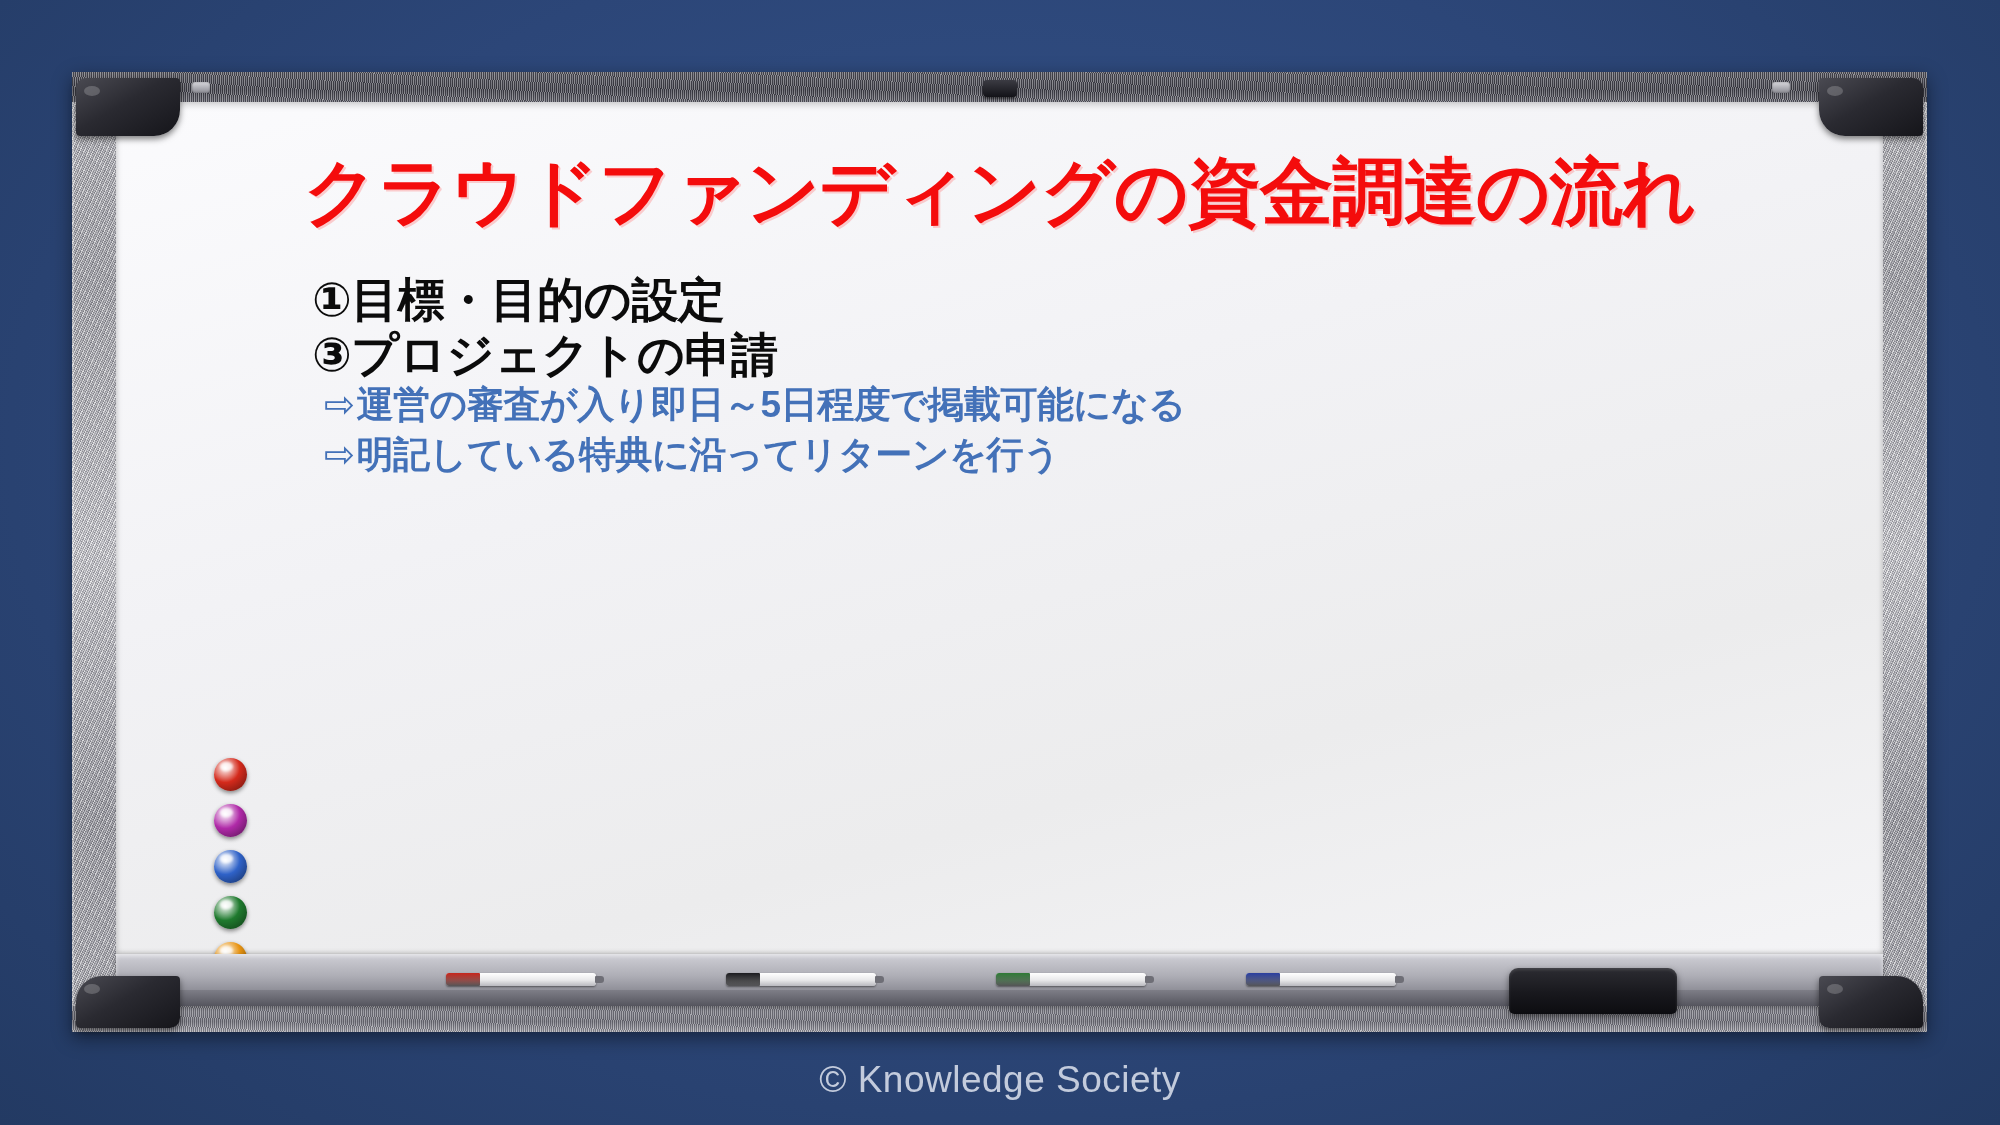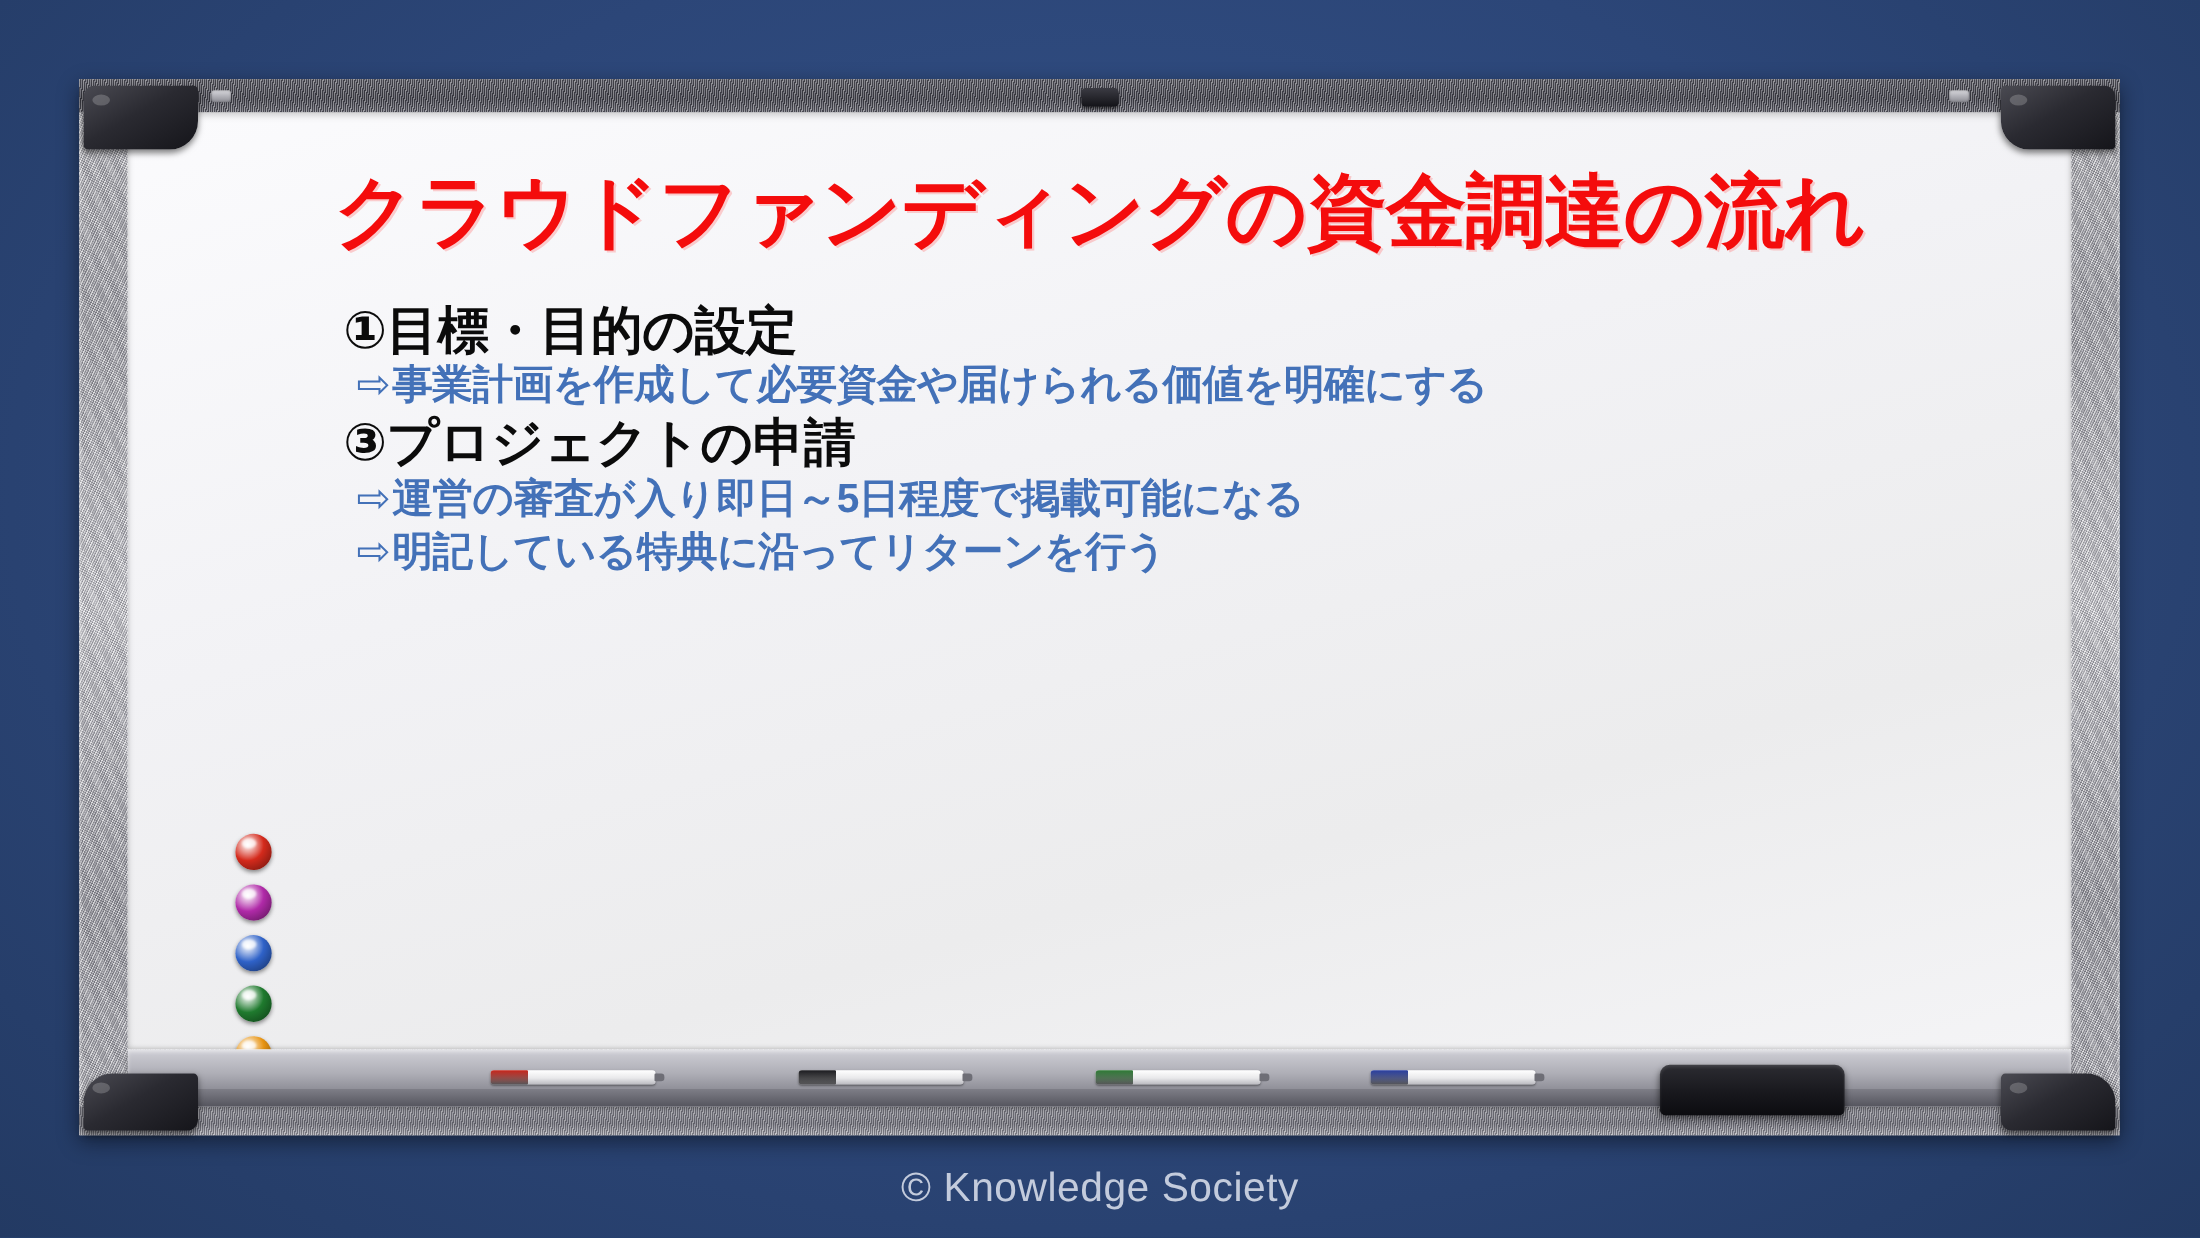--- a/index.html
+++ b/index.html
@@ -214,21 +214,20 @@
     <div id="board-surface">
 
       <div id="content">
 
         <div id="title">クラウドファンディングの資金調達の流れ</div>
 
         <div id="steps">
 
           <div class="step">
             <div class="step-head">①目標・目的の設定</div>
-            <div class="step-sub"><span class="arrow">⇨</span><span>事業計画を作成して必要資金や届けられる価値を明確にする</span></div>
           </div>
 
           <div class="step">
           </div>
 
           <div class="step">
             <div class="step-head">③プロジェクトの申請</div>
             <div class="step-sub"><span class="arrow">⇨</span><span>運営の審査が入り即日～5日程度で掲載可能になる</span></div>
           </div>
 

